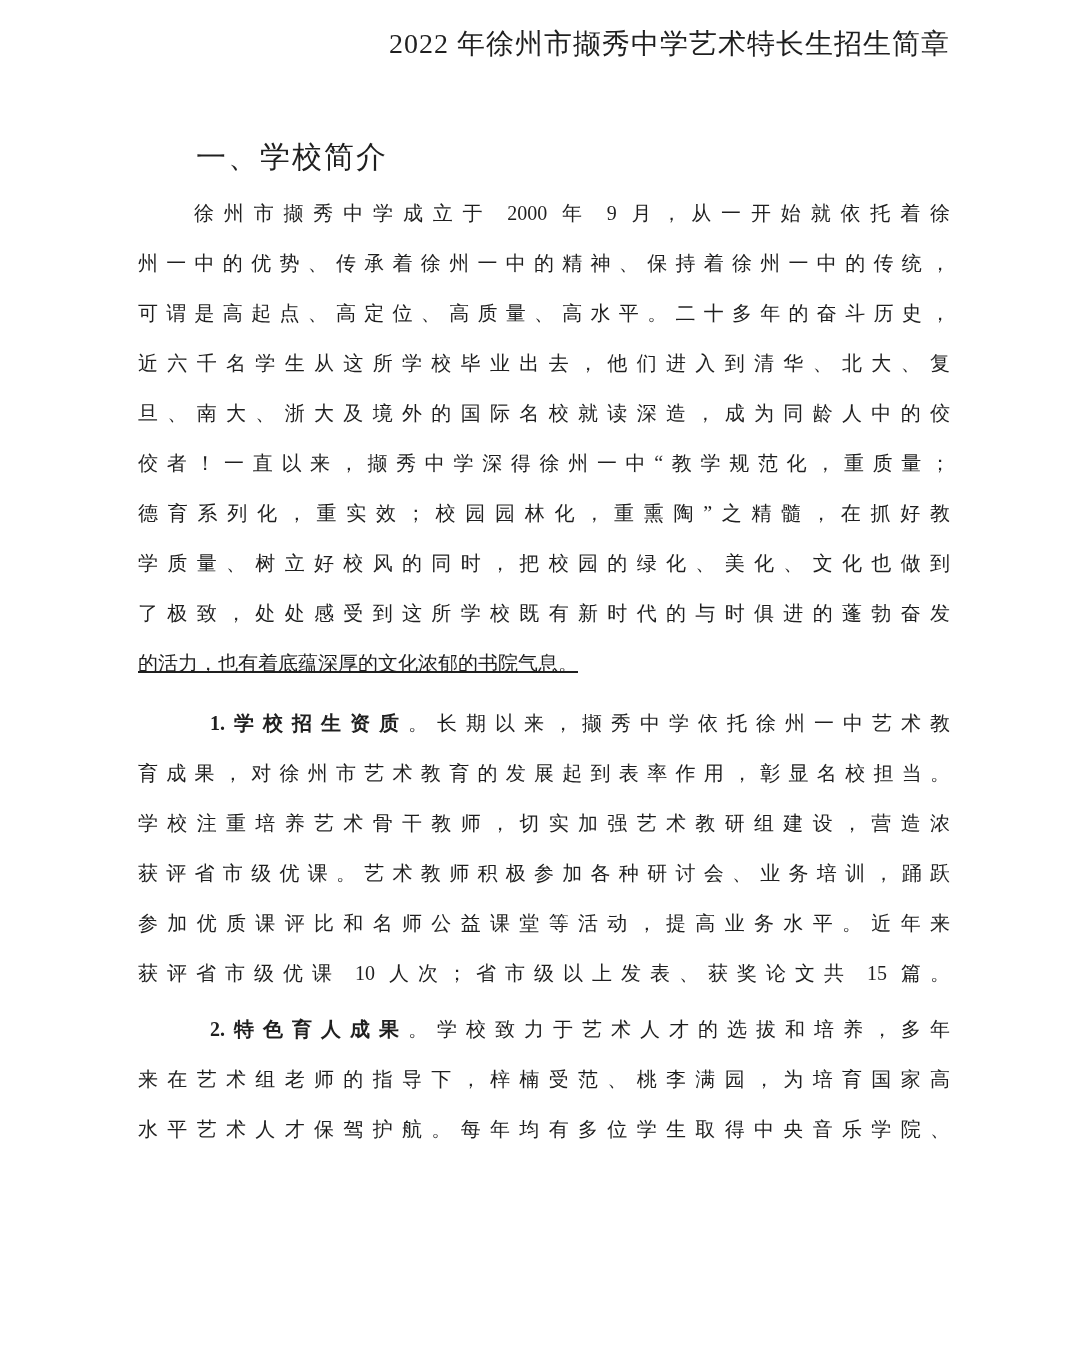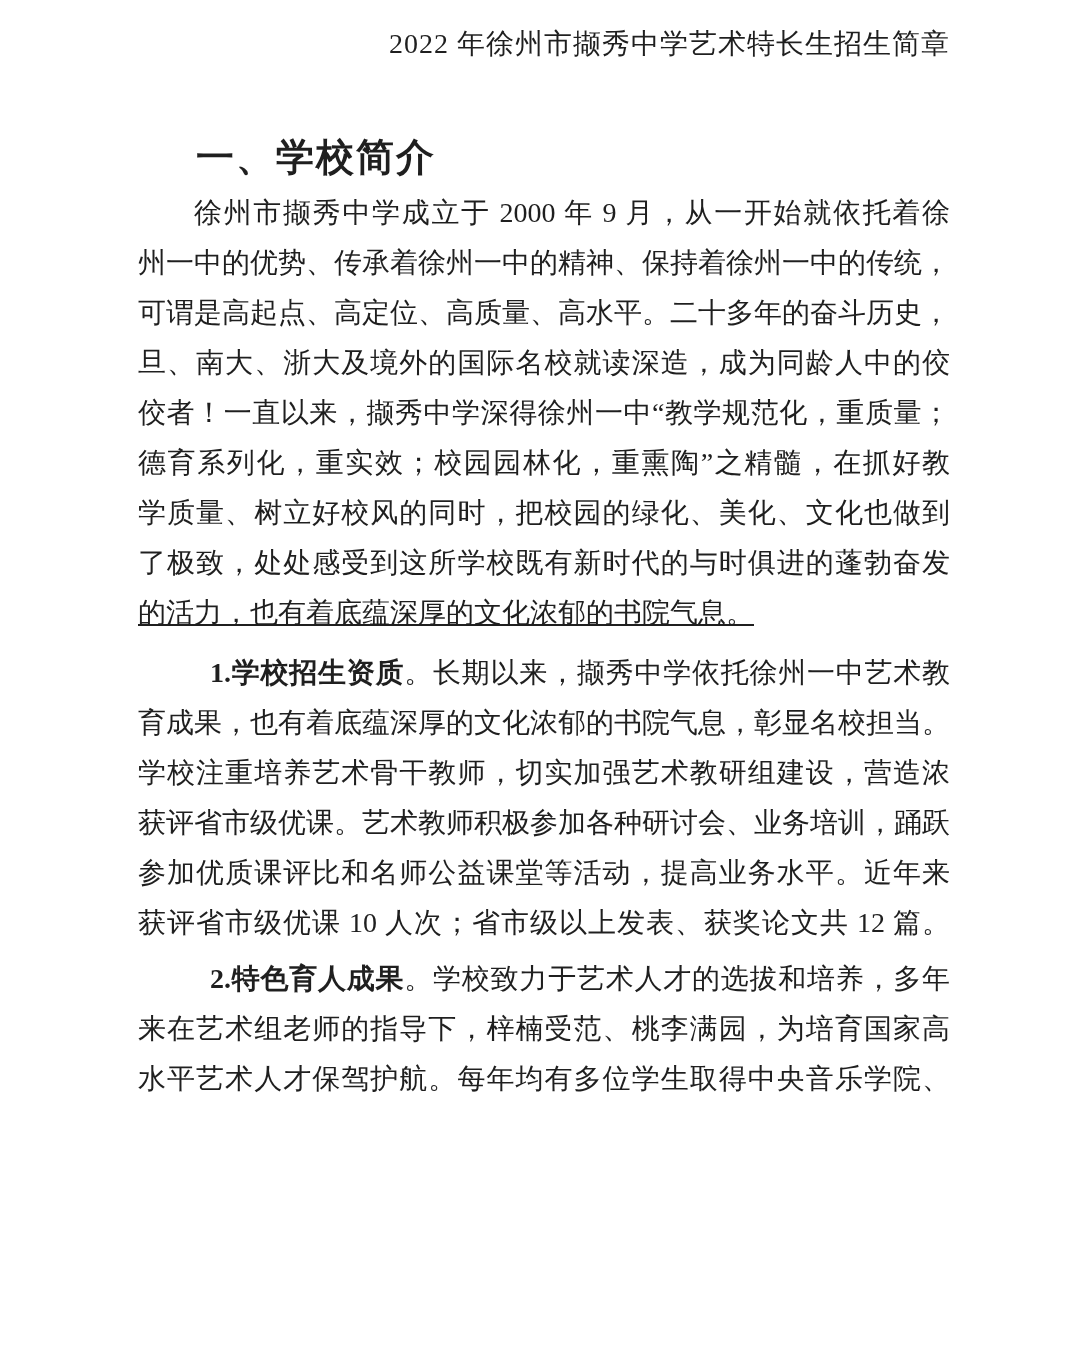--- a/index.html
+++ b/index.html
@@ -24,33 +24,33 @@
   .doc-title {
     text-align: right;
     font-size: 28px;
     line-height: 60px;
     font-weight: normal;
     letter-spacing: 1px;
     white-space: nowrap;
   }
   .section-heading {
     font-family: "Liberation Sans", "DejaVu Sans", sans-serif;
-    font-weight: bold;
-    font-size: 38px;
+    font-weight: normal;
+    font-size: 30px;
     line-height: 42px;
     padding-left: 58px;
     letter-spacing: 2px;
     white-space: nowrap;
   }
   .heading-1 { margin-top: 62px; }
   .heading-2 { margin-top: 6px; }
   .para { margin-top: 10px; }
   .para-3 { margin-top: 6px; }
   .line {
-    font-size: 28px;
+    font-size: 20px;
     line-height: 50px;
     text-align: justify;
     text-align-last: justify;
     white-space: nowrap;
     overflow: visible;
   }
   .line.indent { text-indent: 56px; }
   .line.last { text-align-last: left; text-decoration: underline; }
   .lead {
     font-weight: bold;
@@ -63,36 +63,37 @@
 <div class="page">
 
   <div class="doc-title">2022 年徐州市撷秀中学艺术特长生招生简章</div>
 
   <div class="section-heading heading-1">一、学校简介</div>
 
   <div class="para">
     <div class="line indent">徐州市撷秀中学成立于 2000 年 9 月，从一开始就依托着徐</div>
     <div class="line">州一中的优势、传承着徐州一中的精神、保持着徐州一中的传统，</div>
     <div class="line">可谓是高起点、高定位、高质量、高水平。二十多年的奋斗历史，</div>
+    <div class="line">近六千名学生从这所学校毕业出去，他们进入到清华、北大、复</div>
     <div class="line">旦、南大、浙大及境外的国际名校就读深造，成为同龄人中的佼</div>
     <div class="line">佼者！一直以来，撷秀中学深得徐州一中“教学规范化，重质量；</div>
     <div class="line">德育系列化，重实效；校园园林化，重熏陶”之精髓，在抓好教</div>
     <div class="line">学质量、树立好校风的同时，把校园的绿化、美化、文化也做到</div>
     <div class="line">了极致，处处感受到这所学校既有新时代的与时俱进的蓬勃奋发</div>
     <div class="line last">的活力，也有着底蕴深厚的文化浓郁的书院气息。</div>
   </div>
 
 
   <div class="para">
     <div class="line indent"><span class="lead">1.学校招生资质</span><span>。长期以来，撷秀中学依托徐州一中艺术教</span></div>
-    <div class="line">育成果，也有着底蕴深厚的文化浓郁的书院气息，彰显名校担当。</div>
+    <div class="line">育成果，对徐州市艺术教育的发展起到表率作用，彰显名校担当。</div>
     <div class="line">学校注重培养艺术骨干教师，切实加强艺术教研组建设，营造浓</div>
     <div class="line">获评省市级优课。艺术教师积极参加各种研讨会、业务培训，踊跃</div>
     <div class="line">参加优质课评比和名师公益课堂等活动，提高业务水平。近年来</div>
-    <div class="line">获评省市级优课 10 人次；省市级以上发表、获奖论文共 12 篇。</div>
+    <div class="line">获评省市级优课 10 人次；省市级以上发表、获奖论文共 15 篇。</div>
   </div>
 
   <div class="para para-3">
     <div class="line indent"><span class="lead">2.特色育人成果</span><span>。学校致力于艺术人才的选拔和培养，多年</span></div>
     <div class="line">来在艺术组老师的指导下，梓楠受范、桃李满园，为培育国家高</div>
     <div class="line">水平艺术人才保驾护航。每年均有多位学生取得中央音乐学院、</div>
   </div>
 
 </div>
 

